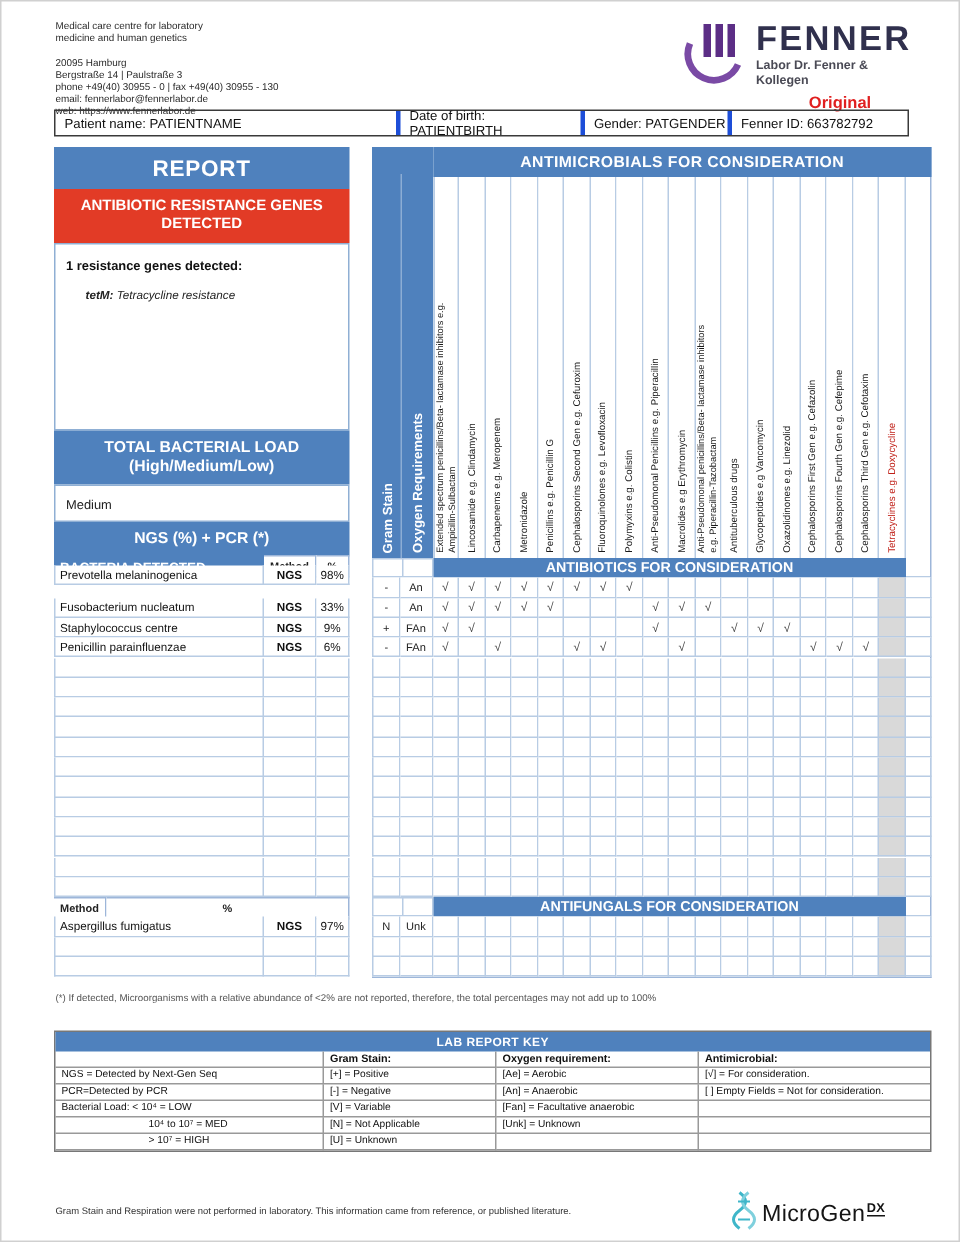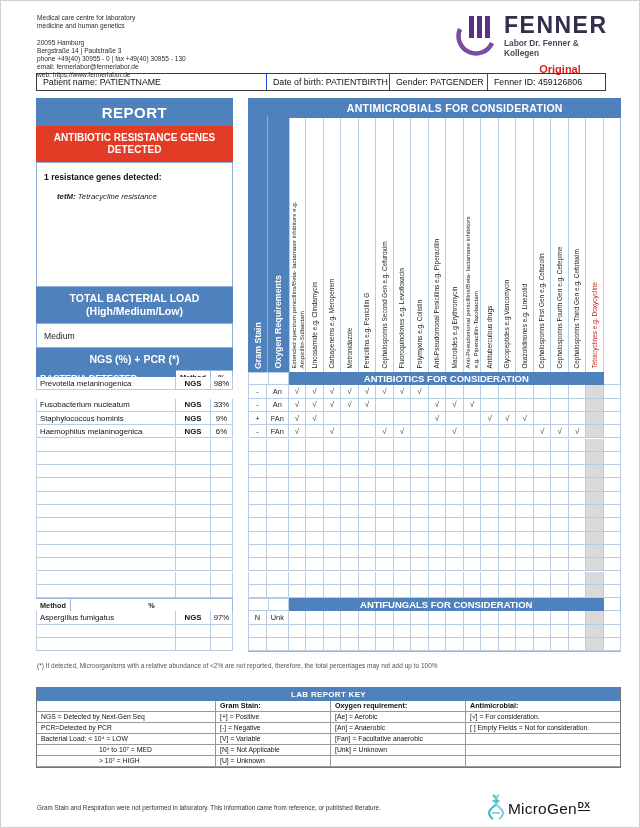--- a/index.html
+++ b/index.html
@@ -11,21 +11,21 @@
   .fenner{position:absolute;left:455px;top:12px;width:160px;}
   .fenner-row{display:flex;align-items:flex-start;}
   .fenner-txt{margin-left:6px;}
   .fenner-name{font-size:23px;font-weight:bold;letter-spacing:1.5px;color:#30304d;line-height:24px;}
   .fenner-sub{font-size:8.3px;font-weight:bold;color:#4a4a55;margin-top:1px;}
   .fenner-orig{font-size:11px;font-weight:bold;color:#e01f1f;text-align:center;margin-top:5px;}
   
   .patientbar{position:absolute;left:35px;top:72px;width:570px;height:18px;display:flex;
               border:1px solid #3a3a3a;box-sizing:border-box;}
   .pcell{font-size:8.8px;color:#111;display:flex;align-items:center;padding-left:6px;
-         border-right:1px solid #1d4ed8;box-sizing:border-box;}
+         border-right:3px solid #1d4ed8;box-sizing:border-box;}
   .pcell:last-child{border-right:none;}
   .pc1{width:230px;} .pc2{width:123px;} .pc3{width:98px;} .pc4{flex:1;}
   
   .left-panel{position:absolute;left:35px;top:97px;width:197px;height:554px;}
   .band{background:#4f81bd;color:#fff;font-weight:bold;display:flex;align-items:center;justify-content:center;text-align:center;box-sizing:border-box;}
   .report-title{position:absolute;left:0;top:0;width:100%;height:28px;font-size:15px;letter-spacing:.5px;}
   .alert-red{position:absolute;left:0;top:28px;width:100%;height:36px;background:#e23b26;color:#fff;
              font-size:10px;font-weight:bold;display:flex;align-items:center;justify-content:center;
              text-align:center;white-space:pre-line;line-height:12px;}
   .genes-box{position:absolute;left:0;top:64px;width:100%;height:125px;border:1px solid #8fafd4;box-sizing:border-box;background:#fff;}
@@ -123,21 +123,21 @@
         <div class="fenner-sub">Labor Dr. Fenner &amp; Kollegen</div>
         <div class="fenner-orig">Original</div>
       </div>
     </div>
   </div>
 
   <div class="patientbar">
     <div class="pcell pc1">Patient name: PATIENTNAME</div>
     <div class="pcell pc2">Date of birth: PATIENTBIRTH</div>
     <div class="pcell pc3">Gender: PATGENDER</div>
-    <div class="pcell pc4">Fenner ID: 459126806</div>
+    <div class="pcell pc4">Fenner ID: 663782792</div>
   </div>
 
   <div class="left-panel">
     <div class="band report-title">REPORT</div>
     <div class="alert-red">ANTIBIOTIC RESISTANCE GENES
 DETECTED</div>
     <div class="genes-box">
       <div class="genes-intro">1 resistance genes detected:</div>
       <div class="gene-line">
         <span class="gene-name">tetM:</span><span> Tetracycline resistance</span>
@@ -159,26 +159,26 @@
           <div class="lcell lname">Prevotella melaninogenica</div>
           <div class="lcell lmethod">NGS</div>
           <div class="lcell lpct">98%</div>
         </div>
         <div class="lrow" style="top: 300.6px;">
           <div class="lcell lname">Fusobacterium nucleatum</div>
           <div class="lcell lmethod">NGS</div>
           <div class="lcell lpct">33%</div>
         </div>
         <div class="lrow" style="top: 313.9px;">
-          <div class="lcell lname">Staphylococcus hominis</div>
+          <div class="lcell lname">Staphylococcus centre</div>
           <div class="lcell lmethod">NGS</div>
           <div class="lcell lpct">9%</div>
         </div>
         <div class="lrow" style="top: 327.2px;">
-          <div class="lcell lname">Haemophilus melaninogenica</div>
+          <div class="lcell lname">Penicillin parainfluenzae</div>
           <div class="lcell lmethod">NGS</div>
           <div class="lcell lpct">6%</div>
         </div>
         <div class="lrow" style="top: 340.5px;">
           <div class="lcell lname"></div>
           <div class="lcell lmethod"></div>
           <div class="lcell lpct"></div>
         </div>
         <div class="lrow" style="top: 353.8px;">
           <div class="lcell lname"></div>

